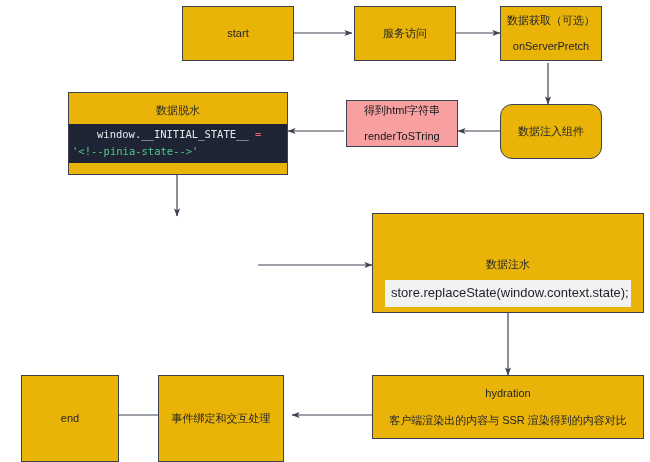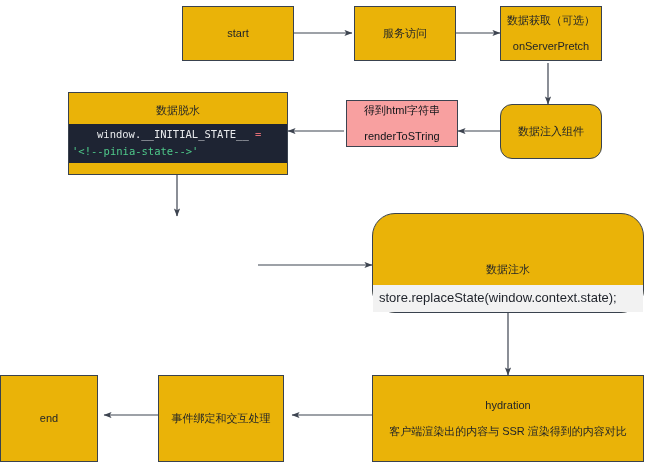--- a/index.html
+++ b/index.html
@@ -78,23 +78,22 @@
     box-sizing: border-box;
     text-align: left;
     white-space: pre-wrap;
     word-break: break-all;
   }
   .code-dark .tok-op { color: #e06c75; }
   .code-dark .tok-str { color: #4ec98a; }
   .code-dark .tok-plain { color: #e8eaed; margin-left: 25px; }
   
   .node.hydrate-node {
-    justify-content: flex-end;
-    padding: 0;
-    border-radius: 23px;
+    justify-content: space-between;
+    padding: 12px;
   }
   .node.hydrate-node .title {
     width: 100%;
     text-align: center;
     margin-top: 30px;
     margin-bottom: 7px;
     font-size: 11px;
   }
   .code-light {
     width: 100%;
@@ -160,26 +159,26 @@
   <div class="node" style="left:500px; top:104px; width:102px; height:55px;border-radius:12px;">
     <span class="line">数据注入组件</span>
   </div>
 
 
   <div class="node hydrate-node" style="left:372px; top:213px; width:272px; height:100px;">
     <span class="title">数据注水</span>
     <div class="code-light">store.replaceState(window.context.state);</div>
   </div>
 
-  <div class="node" style="left:0; top:375px; width:98px; height:87px;">
+  <div class="node" style="left:21px; top:375px; width:98px; height:87px;">
     <span class="line">end</span>
   </div>
 
   <div class="node" style="left:158px; top:375px; width:126px; height:87px;">
     <span class="line">事件绑定和交互处理</span>
   </div>
 
-  <div class="node two-line-gap" style="left:372px; top:375px; width:272px; height:87px;">
+  <div class="node two-line-gap" style="left:372px; top:375px; width:272px; height:64px;">
     <span class="line">hydration</span>
     <span class="line">客户端渲染出的内容与 SSR 渲染得到的内容对比</span>
   </div>
 
 </div>
 
 </body></html>

